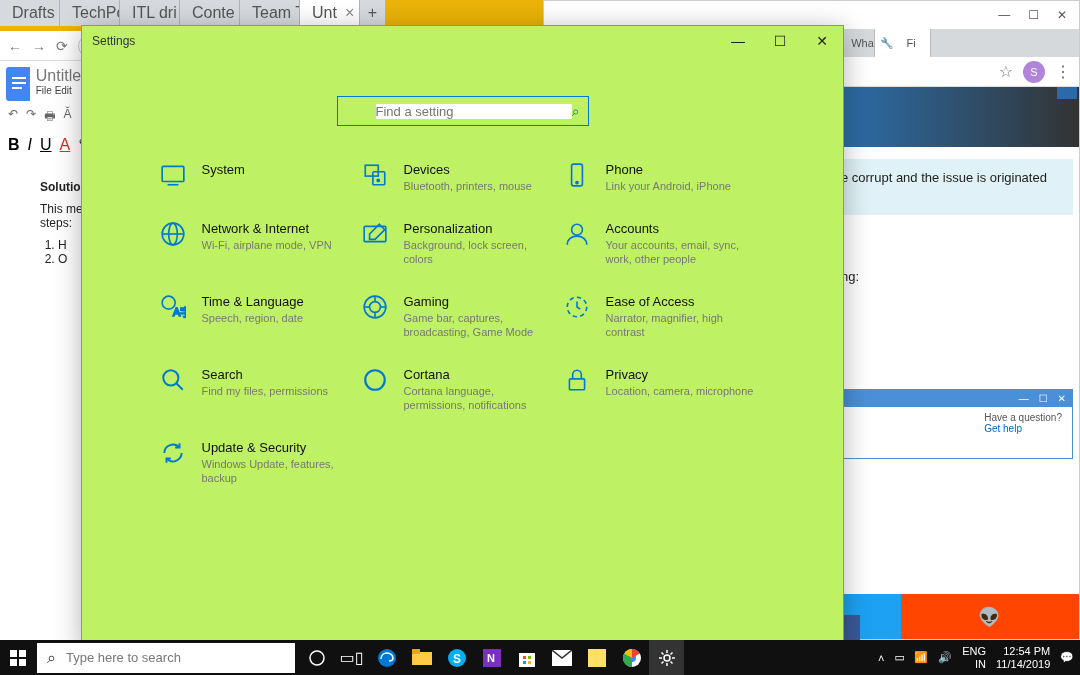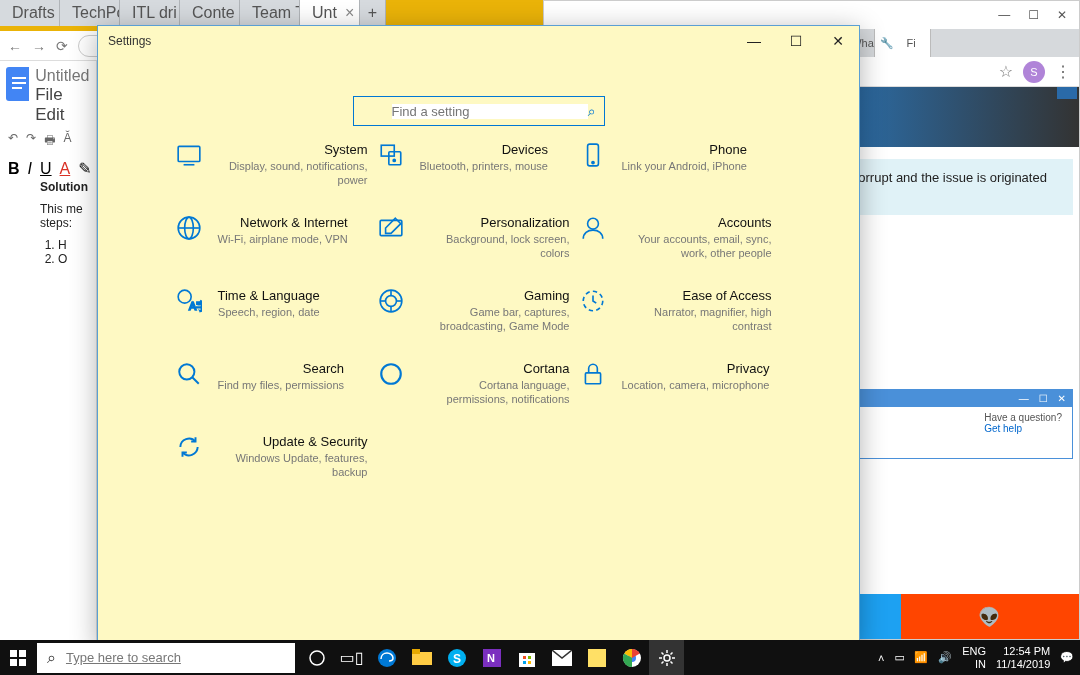--- a/index.html
+++ b/index.html
@@ -11,21 +11,21 @@
   .tab { display: flex; align-items: center; gap: 4px; padding: 4px 8px; border-right: 1px solid #b0b4b8; height: 26px; max-width: 60px; overflow: hidden; white-space: nowrap; color: #555; background: #d6dade; }
   .tab.active { background: #fff; }
   .tab-icon { width: 14px; height: 14px; display: inline-block; }
   .urlbar { height: 30px; background: #fff; border-bottom: 1px solid #ddd; display: flex; align-items: center; padding: 0 8px; gap: 10px; }
   .urlbar span { color: #777; font-size: 14px; }
   .urlfield { flex: 1; height: 22px; border: 1px solid #ccc; border-radius: 12px; padding: 0 10px; font-size: 12px; color: #666; }
 
   
   .gdocs { position: absolute; top: 61px; left: 0; width: 97px; height: 579px; background: #fff; border-right: 1px solid #ddd; }
   .gdocs-title { font-size: 16px; color: #777; }
-  .gdocs-menu { font-size: 17px; color: #444; }
+  .gdocs-menu { font-size: 10px; color: #444; }
   .gdocs-tool { padding: 4px 8px; display: flex; gap: 8px; color: #666; font-size: 12px; }
   .gdocs-format { padding: 3px 8px; display: flex; gap: 8px; align-items: center; }
   .gdocs-doc { position: absolute; top: 160px; left: 40px; width: 400px; font-size: 12px; color: #222; }
   .gdocs-doc h4 { margin: 20px 0 8px; font-size: 12px; }
   .gdocs-doc ol { margin-left: 18px; }
 
   
   .rb-controls { height: 28px; display: flex; justify-content: flex-end; align-items: center; gap: 18px; padding: 0 12px; color: #555; font-size: 12px; }
   .rb-tabs { height: 28px; display: flex; align-items: center; background: #d6d9dc; font-size: 11px; }
   .rb-tab { display: flex; align-items: center; gap: 12px; padding: 14px 6px; height: 24px; max-width: 56px; overflow: hidden; white-space: nowrap; color: #555; border-right: 1px solid #bbb; }
@@ -38,45 +38,45 @@
   .rb-banner-ed { position: absolute; left: 0; top: 14px; width: 20px; height: 18px; background: #1fb6ff; color: #fff; font-size: 9px; display: flex; align-items: center; justify-content: center; border-radius: 2px; }
   .rb-close-ad { position: absolute; right: 2px; top: 0; width: 20px; height: 12px; background: #2a6aa8; }
   .rb-article { padding: 12px 6px 0 6px; font-size: 13px; color: #222; }
   .rb-note { background: #e0f2f7; padding: 10px 12px; font-size: 13px; line-height: 18px; }
   .rb-note a { color: #118a00; }
   .rb-h2 { font-size: 22px; font-weight: 600; margin: 16px 0 12px; color: #222; }
   .rb-socials { display: flex; height: 45px; }
   .rb-socials div { flex: 1; height: 45px; display: flex; align-items: center; justify-content: center; color: #fff; font-size: 18px; }
 
   
-  .settings-win { position: absolute; top: 25px; left: 97px; width: 763px; height: 622px; background: #fef9c3; border: 1px solid #5a9fd4; box-shadow: 0 5px 25px rgba(0,0,0,0.3); z-index: 5; display: flex; flex-direction: column; }
+  .settings-win { position: absolute; top: 25px; left: 81px; width: 763px; height: 622px; background: #bef264; border: 1px solid #5a9fd4; box-shadow: 0 5px 25px rgba(0,0,0,0.3); z-index: 5; display: flex; flex-direction: column; }
   .settings-titlebar { height: 30px; display: flex; align-items: center; padding-left: 10px; }
   .settings-titlebar .ttl { font-size: 12px; color: #333; }
   .win-controls { margin-left: auto; display: flex; }
   .win-controls div { width: 42px; height: 30px; display: flex; align-items: center; justify-content: center; font-size: 14px; color: #222; cursor: pointer; }
   .settings-body { flex: 1; display: flex; flex-direction: column; align-items: center; padding-top: 16px; }
   .settings-heading { font-size: 22px; font-weight: 400; color: #222; }
   .search-wrap { margin-top: 24px; width: 252px; height: 30px; border: 1px solid #0078d4; display: flex; align-items: center; padding: 0 8px; }
   .search-wrap input { border: none; flex: 1; font-size: 13px; outline: none; margin-left: 30px; }
   .search-wrap .mag { color: #0078d4; font-size: 14px; }
-  .settings-grid { margin-top: 16px; display: grid; grid-template-columns: repeat(3, 200px); column-gap: 2px; row-gap: 28px; width: 610px; text-align: right; }
+  .settings-grid { margin-top: 36px; display: grid; grid-template-columns: repeat(3, 200px); column-gap: 2px; row-gap: 28px; width: 610px; }
   .setting-item { display: flex; gap: 14px; cursor: pointer; }
   .setting-icon { width: 30px; height: 30px; flex-shrink: 0; color: #0078d4; display: flex; align-items: flex-start; justify-content: center; }
   .setting-icon svg { width: 26px; height: 26px; }
   .setting-text { display: flex; flex-direction: column; }
   .setting-title { font-size: 13px; color: #111; }
   .setting-desc { font-size: 11px; color: #777; line-height: 14px; margin-top: 2px; max-width: 150px; }
 
   
   .taskbar { position: absolute; bottom: 0; left: 0; right: 0; height: 35px; background: #101010; display: flex; align-items: center; color: #fff; z-index: 10; }
   .tb-start { width: 35px; height: 35px; display: flex; align-items: center; justify-content: center; }
   .tb-start svg { width: 16px; height: 16px; }
   .tb-search { width: 258px; height: 30px; background: #fff; display: flex; align-items: center; padding: 0 10px; gap: 10px; margin-left: 2px; }
   .tb-search span.icon { color: #333; }
-  .tb-search span.txt { color: #777; font-size: 13px; text-decoration: underline; }
+  .tb-search span.txt { color: #777; font-size: 13px; }
   .tb-icons { display: flex; align-items: center; height: 35px; margin-left: 4px; }
   .tb-icons .tbi { width: 35px; height: 35px; display: flex; align-items: center; justify-content: center; }
   .tb-tray { margin-left: auto; display: flex; align-items: center; height: 35px; font-size: 11px; color: #fff; gap: 10px; padding-right: 6px; }
   .tb-time { text-align: right; line-height: 13px; font-size: 11px; }
   .tb-lang { text-align: right; line-height: 13px; font-size: 11px; }
 </style>
 </head>
 <body>
 
 <div class="browser-bg">
@@ -259,21 +259,20 @@
 
       <div class="setting-item">
         <div class="setting-icon">
             <svg viewBox="0 0 24 24" fill="none" stroke="#0078d4" stroke-width="1.5">
               <rect x="2" y="4" width="20" height="14" rx="1"></rect>
               <line x1="7" y1="21" x2="17" y2="21"></line>
             </svg>
           </div>
         <div class="setting-text">
             <span class="setting-title">System</span>
-            <span class="setting-desc">Display, sound, notifications, power</span>
           </div>
       </div>
 
       <div class="setting-item">
         <div class="setting-icon">
             <svg viewBox="0 0 24 24" fill="none" stroke="#0078d4" stroke-width="1.5">
               <rect x="3" y="3" width="12" height="10"></rect>
               <rect x="10" y="9" width="11" height="12" rx="1"></rect>
               <circle cx="15" cy="17" r="1" fill="#0078d4"></circle>
             </svg>

